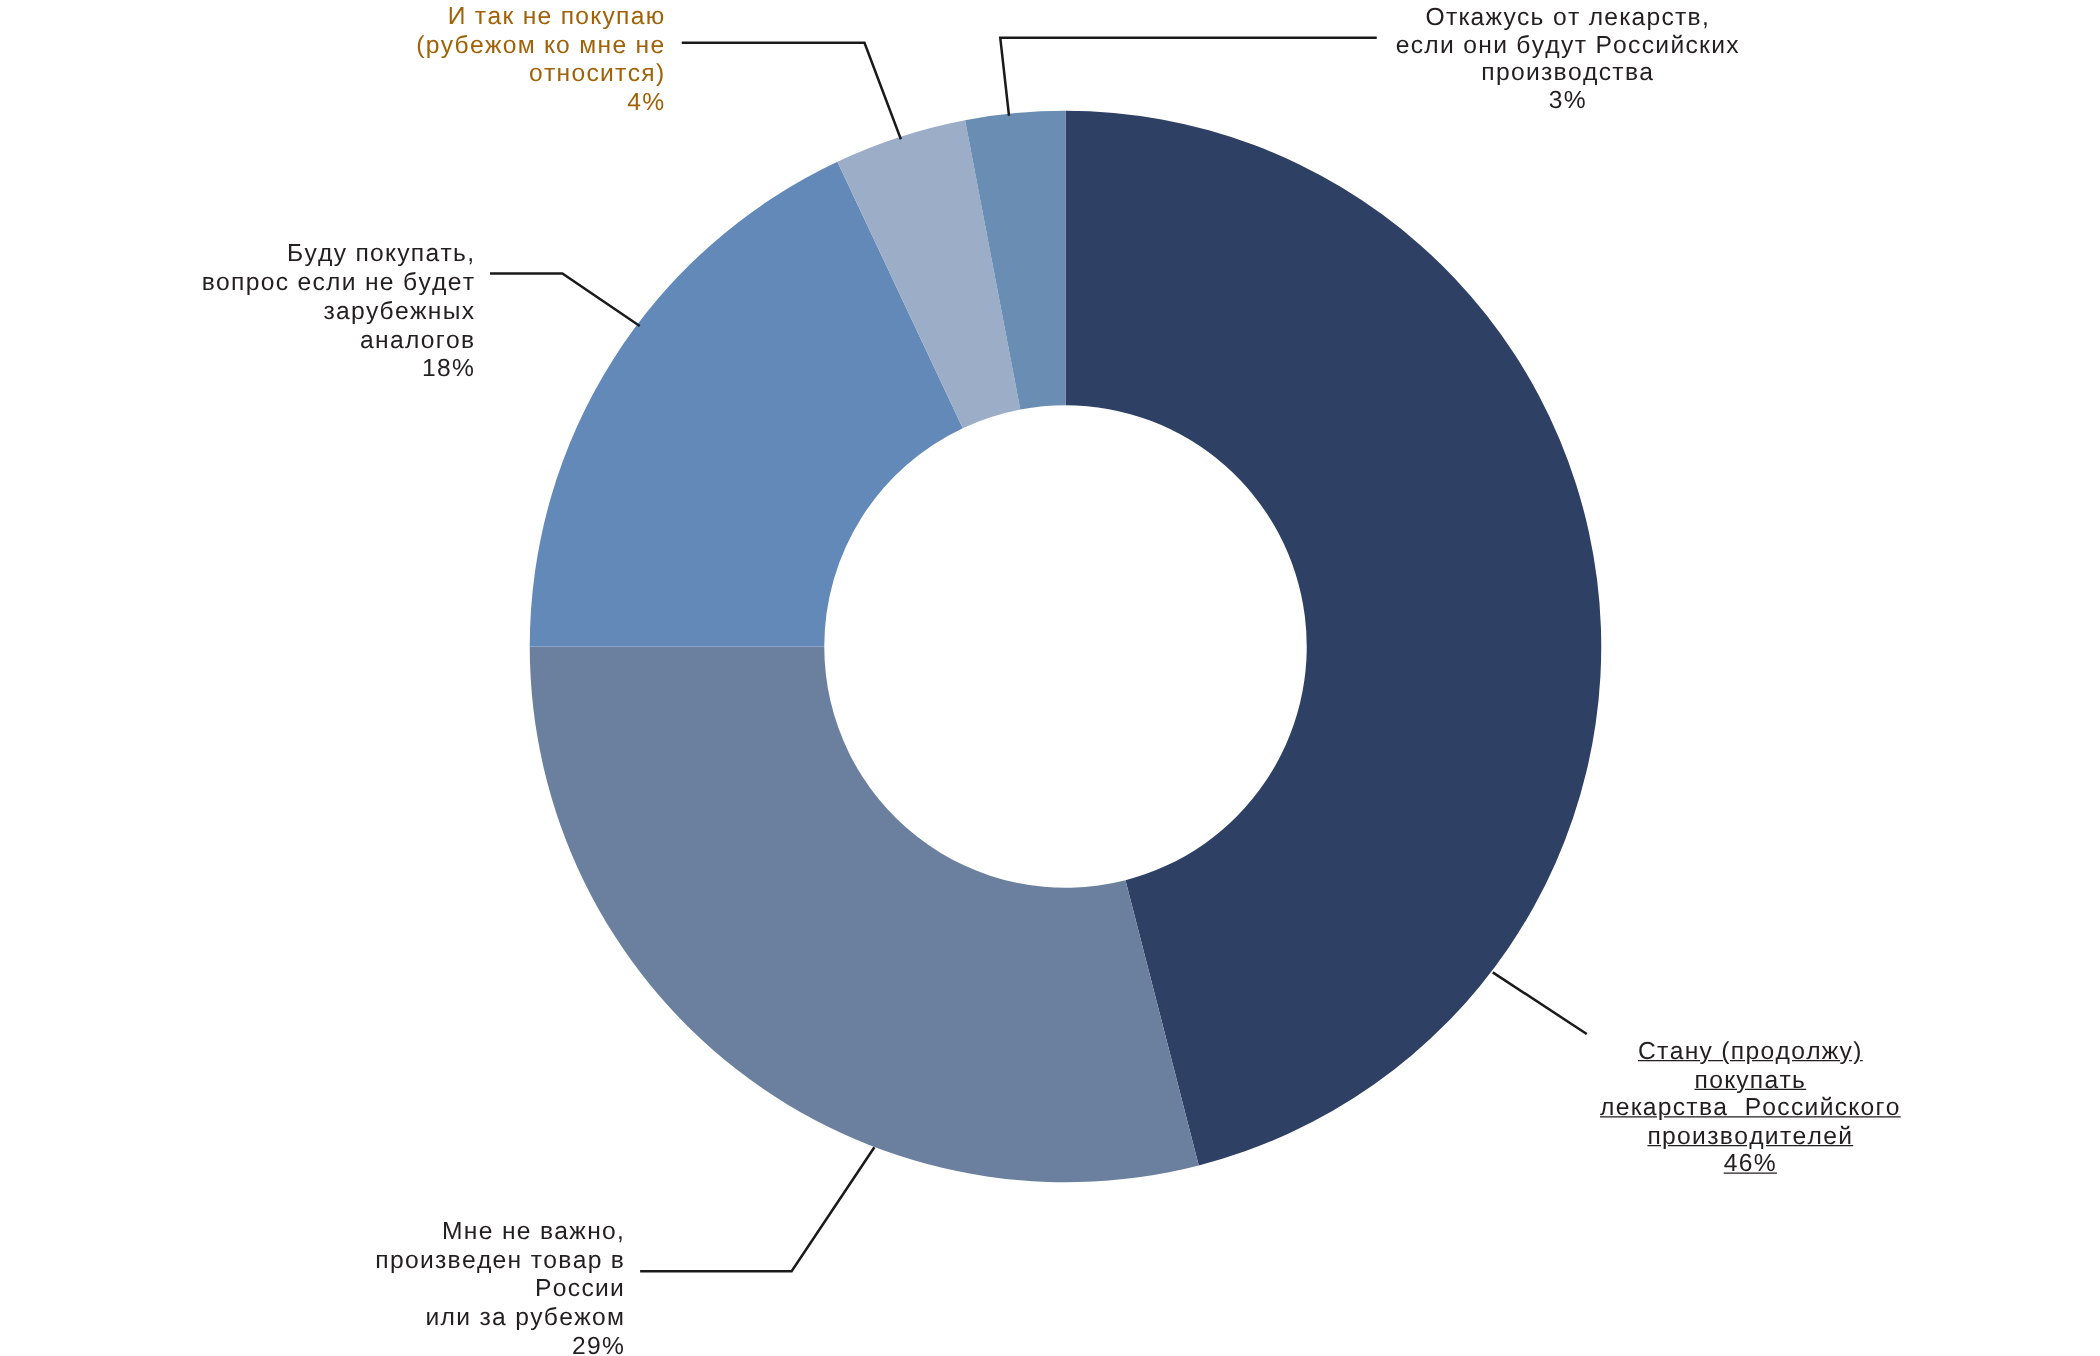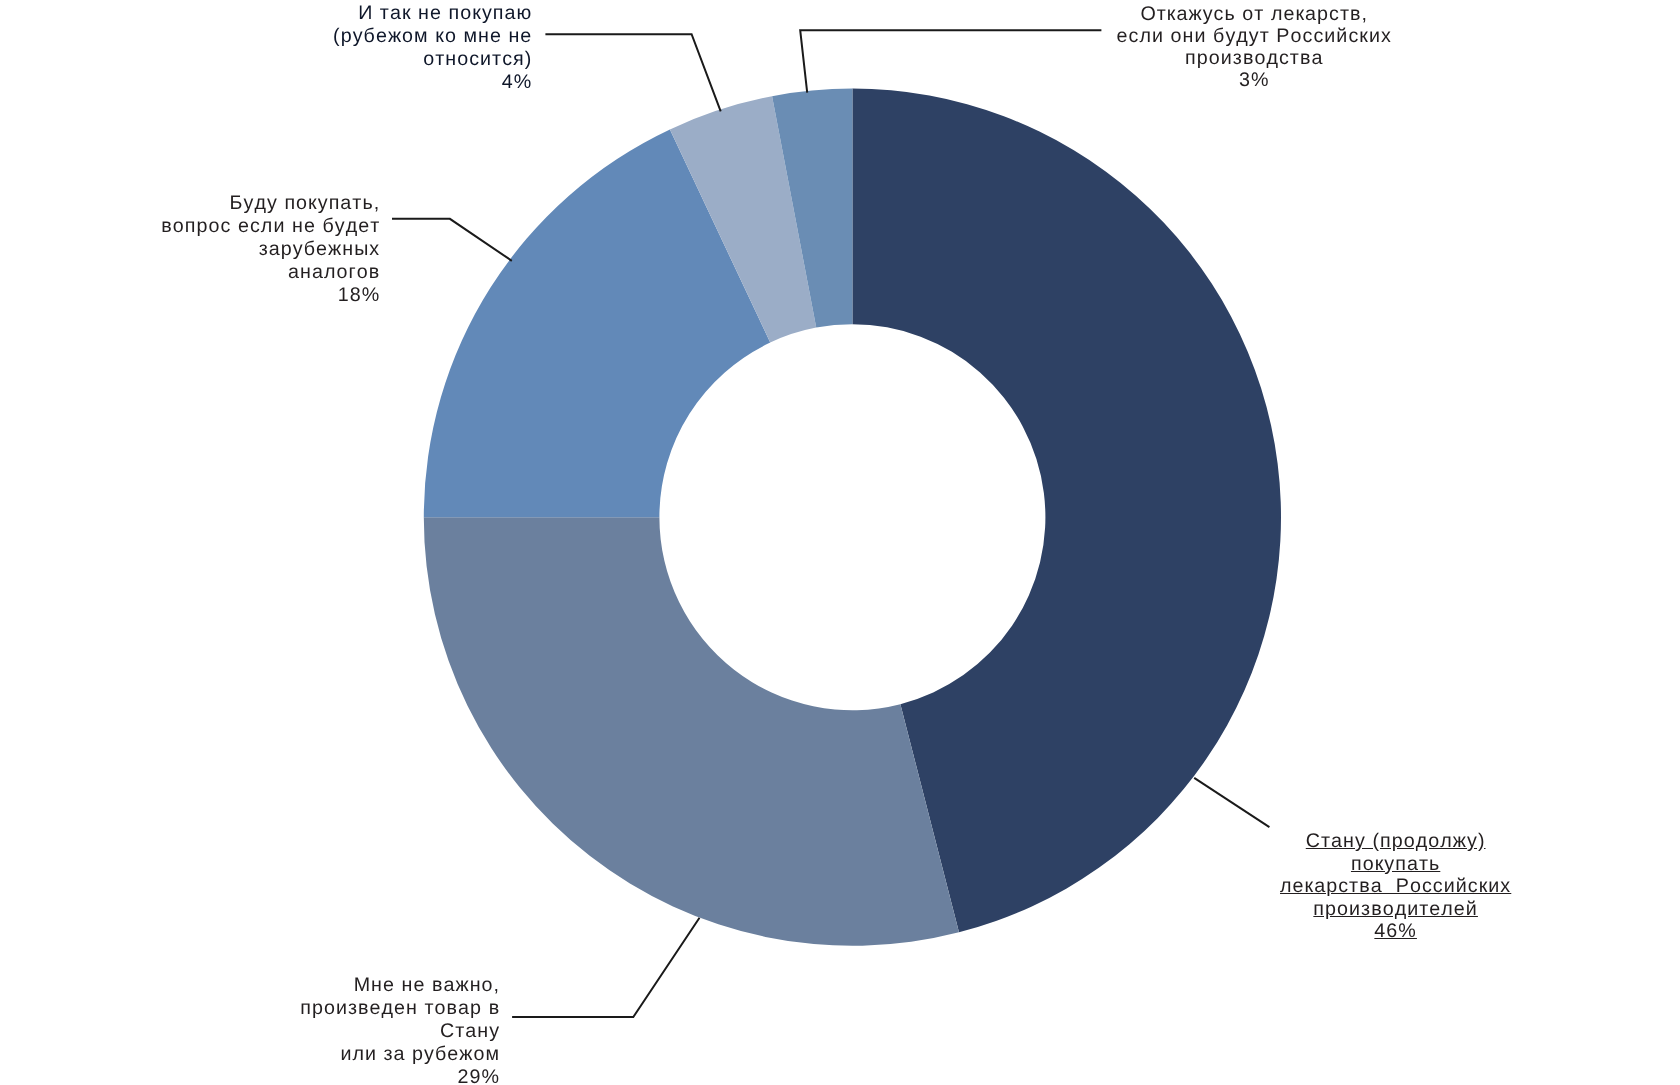--- a/index.html
+++ b/index.html
@@ -46,22 +46,22 @@
         <polyline points="511.8,260.8 449.9,218.85 392,218.85" fill="none" stroke="#1a1a1a" stroke-width="2"></polyline>
         <polyline points="720.7,111.4 691.6,34.2 545.4,34.2" fill="none" stroke="#1a1a1a" stroke-width="2"></polyline>
         <polyline points="807.2,92.6 800.2,30.2 1101.4,30.2" fill="none" stroke="#1a1a1a" stroke-width="2"></polyline>
       </g>
   </svg>
 
   <div id="labels">
 
     <div class="label right" style="color: rgb(35, 31, 32); top: 2.5px; line-height: 22.3px; left: 1116.6px;"><div>Откажусь от лекарств,</div><div>если они будут Российских</div><div>производства</div><div>3%</div></div>
 
-    <div class="label left" style="color: #0f172a; top: 2.4px; line-height: 22.7px; right: 1148.7px;"><div>И так не покупаю</div><div>(рубежом ко мне не</div><div>относится)</div><div>4%</div></div>
+    <div class="label left" style="color: #a16207; top: 2.4px; line-height: 22.7px; right: 1148.7px;"><div>И так не покупаю</div><div>(рубежом ко мне не</div><div>относится)</div><div>4%</div></div>
 
     <div class="label left" style="color: rgb(35, 31, 32); top: 192px; line-height: 23.05px; right: 1300.8px;"><div>Буду покупать,</div><div>вопрос если не будет</div><div>зарубежных</div><div>аналогов</div><div>18%</div></div>
 
-    <div class="label left" style="color: rgb(35, 31, 32); top: 974.4px; line-height: 22.85px; right: 1180.9px;"><div>Мне не важно,</div><div>произведен товар в</div><div>Стану</div><div>или за рубежом</div><div>29%</div></div>
+    <div class="label left" style="color: rgb(35, 31, 32); top: 974.4px; line-height: 22.85px; right: 1180.9px;"><div>Мне не важно,</div><div>произведен товар в</div><div>России</div><div>или за рубежом</div><div>29%</div></div>
 
-    <div class="label right" style="color: rgb(35, 31, 32); top: 830.1px; line-height: 22.6px; left: 1280px; text-decoration: underline;"><div>Стану (продолжу)</div><div>покупать</div><div>лекарства  Российских</div><div>производителей</div><div>46%</div></div>
+    <div class="label right" style="color: rgb(35, 31, 32); top: 830.1px; line-height: 22.6px; left: 1280px; text-decoration: underline;"><div>Стану (продолжу)</div><div>покупать</div><div>лекарства  Российского</div><div>производителей</div><div>46%</div></div>
 
   </div>
 </div>
 
 </body></html>

